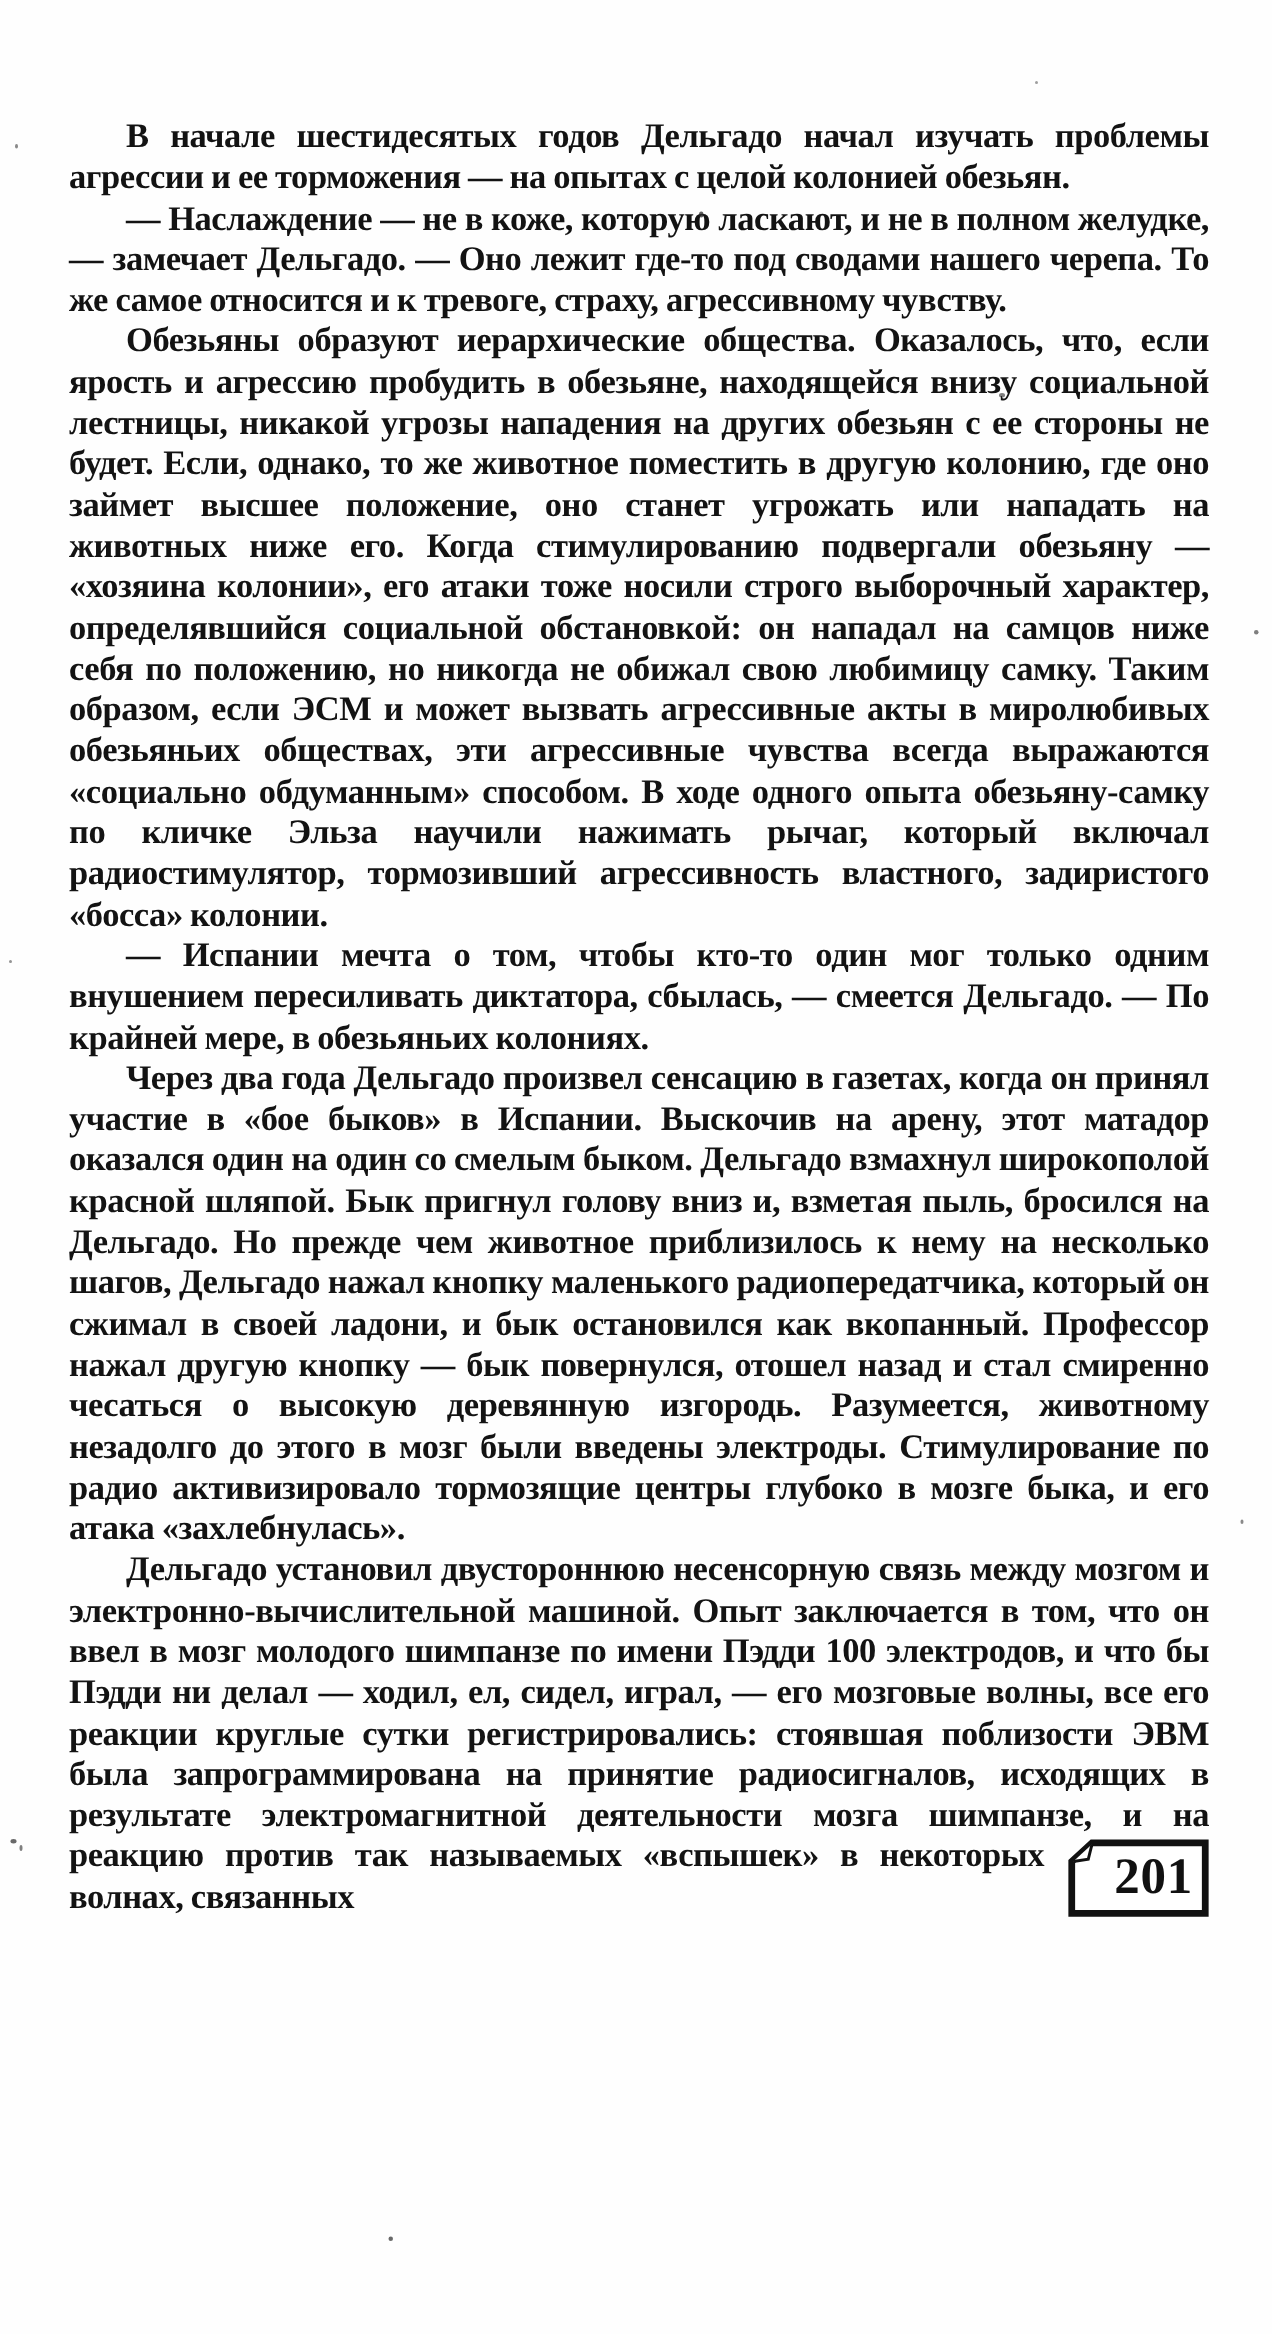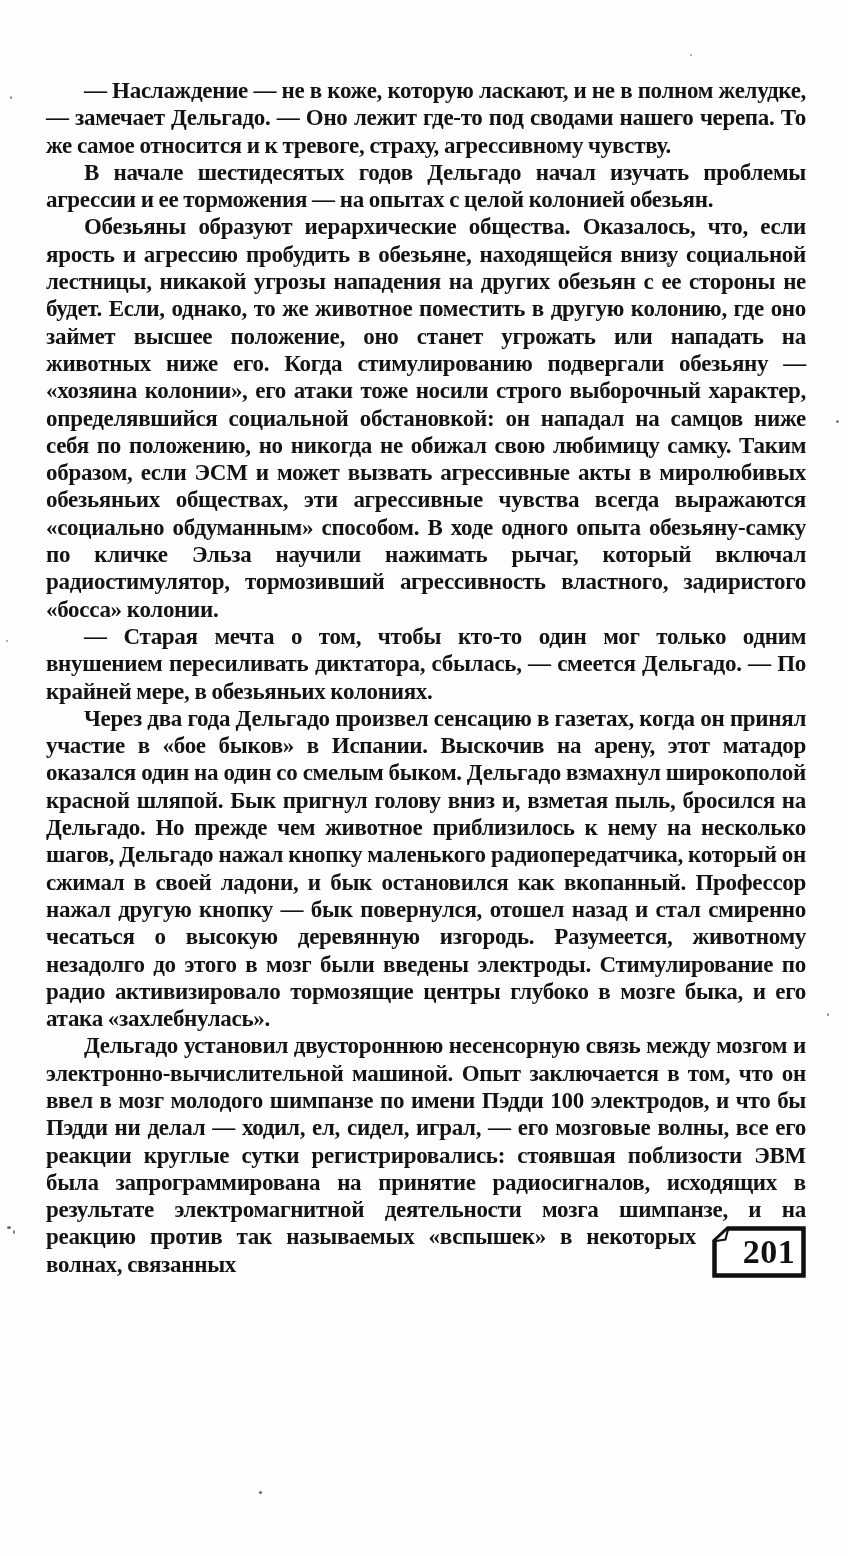--- a/index.html
+++ b/index.html
@@ -85,24 +85,24 @@
   .s7 { left: 7px;   top: 1226px; width: 4px; height: 3px; opacity: .7; }
   .s8 { left: 13px;  top: 1230px; width: 2px; height: 4px; opacity: .6; }
   .s9 { left: 259px; top: 1491px; width: 3px; height: 3px; opacity: .7; }
   .s10{ left: 690px; top: 54px;   width: 2px; height: 2px; opacity: .45; }
 </style>
 </head>
 <body>
 
 <div class="page">
 
+  <p class="para">В начале шестидесятых годов Дельгадо начал изучать проблемы агрессии и ее торможения — на опытах с целой колонией обезьян.</p>
   <p class="para">— Наслаждение — не в коже, которую ласкают, и не в полном желудке, — замечает Дельгадо. — Оно лежит где-то под сводами нашего черепа. То же самое относится и к тревоге, страху, агрессивному чувству.</p>
-  <p class="para">В начале шестидесятых годов Дельгадо начал изучать проблемы агрессии и ее торможения — на опытах с целой колонией обезьян.</p>
   <p class="para">Обезьяны образуют иерархические общества. Оказалось, что, если ярость и агрессию пробудить в обезьяне, находящейся внизу социальной лестницы, никакой угрозы нападения на других обезьян с ее стороны не будет. Если, однако, то же животное поместить в другую колонию, где оно займет высшее положение, оно станет угрожать или нападать на животных ниже его. Когда стимулированию подвергали обезьяну — «хозяина колонии», его атаки тоже носили строго выборочный характер, определявшийся социальной обстановкой: он нападал на самцов ниже себя по положению, но никогда не обижал свою любимицу самку. Таким образом, если ЭСМ и может вызвать агрессивные акты в миролюбивых обезьяньих обществах, эти агрессивные чувства всегда выражаются «социально обдуманным» способом. В ходе одного опыта обезьяну-самку по кличке Эльза научили нажимать рычаг, который включал радиостимулятор, тормозивший агрессивность властного, задиристого «босса» колонии.</p>
-  <p class="para">— Старая мечта о том, чтобы кто-то один мог только одним внушением пересиливать диктатора, сбылась, — смеется Дельгадо. — По крайней мере, в обезьяньих колониях.</p>
+  <p class="para">— Испании мечта о том, чтобы кто-то один мог только одним внушением пересиливать диктатора, сбылась, — смеется Дельгадо. — По крайней мере, в обезьяньих колониях.</p>
   <p class="para">Через два года Дельгадо произвел сенсацию в газетах, когда он принял участие в «бое быков» в Испании. Выскочив на арену, этот матадор оказался один на один со смелым быком. Дельгадо взмахнул широкополой красной шляпой. Бык пригнул голову вниз и, взметая пыль, бросился на Дельгадо. Но прежде чем животное приблизилось к нему на несколько шагов, Дельгадо нажал кнопку маленького радиопередатчика, который он сжимал в своей ладони, и бык остановился как вкопанный. Профессор нажал другую кнопку — бык повернулся, отошел назад и стал смиренно чесаться о высокую деревянную изгородь. Разумеется, животному незадолго до этого в мозг были введены электроды. Стимулирование по радио активизировало тормозящие центры глубоко в мозге быка, и его атака «захлебнулась».</p>
 
   <div class="p7wrap">
     <div class="float-spacer"></div>
     <div class="pagebox">
       <svg viewBox="0 0 94 52" aria-hidden="true">
 
         <path d="M 16 2.5 L 91.5 2.5 L 91.5 49.5 L 2.5 49.5 L 2.5 15 Z" fill="#ffffff" stroke="#111111" stroke-width="4.5" stroke-linejoin="miter"></path>
 
         <path d="M 16 3.5 L 13.5 13.5 L 3.5 15" fill="#ffffff" stroke="#111111" stroke-width="2" stroke-linejoin="miter"></path>

